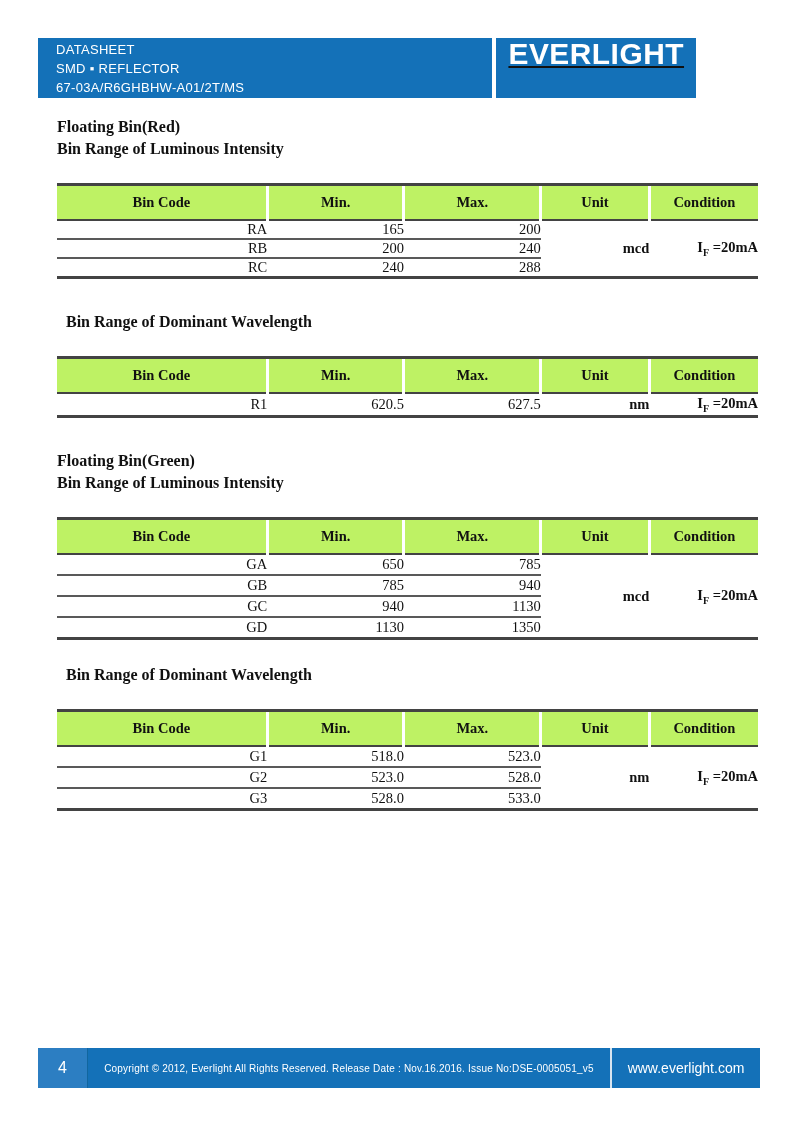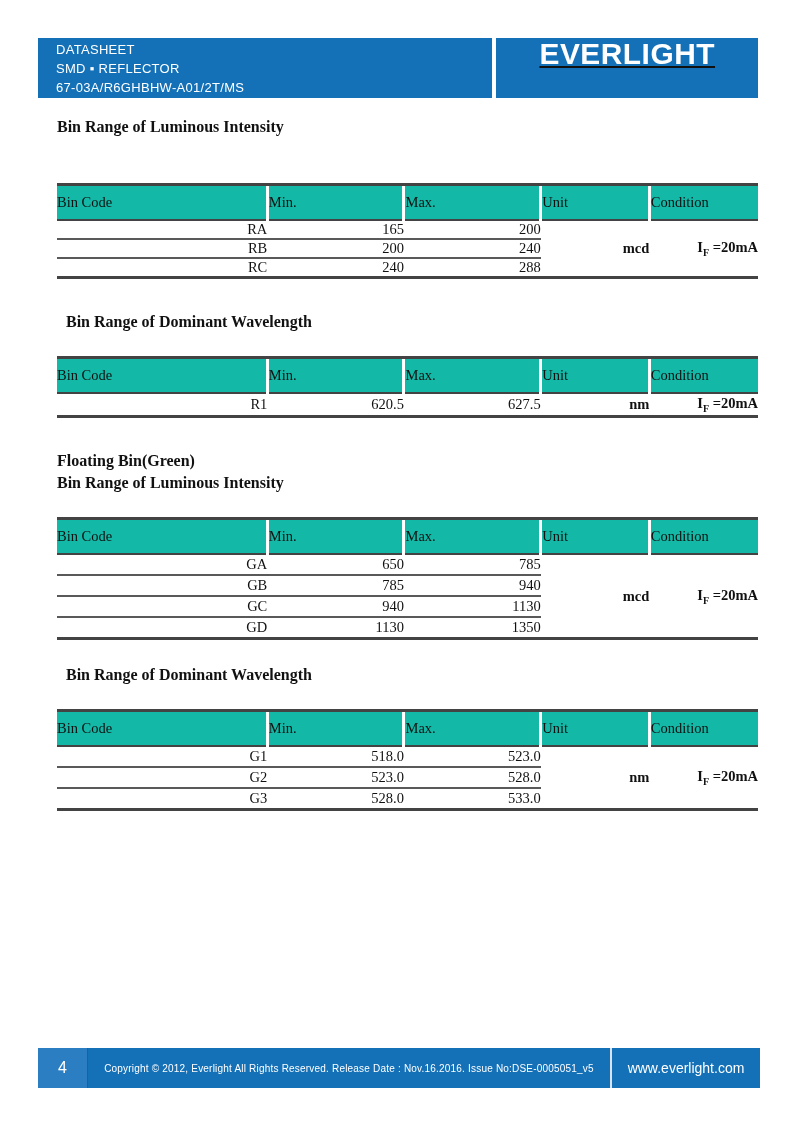--- a/index.html
+++ b/index.html
@@ -2,21 +2,21 @@
 <html><head>
 <meta charset="utf-8">
 <style>
   html,body { margin:0; padding:0; background:#ffffff; }
   .page {
     position:relative; width:794px; height:1123px; background:#ffffff;
     overflow:hidden; font-family:"Liberation Serif", serif; color:#111;
   }
 
   
-  .header { position:absolute; left:38px; top:38px; width:720px; height:60px; display:flex; }
+  .header { position:absolute; left:38px; top:38px; width:658px; height:60px; display:flex; }
   .header-left {
     width:454px; background:#1471B8; box-sizing:border-box; padding:2px 0 0 18px;
     font-family:"Liberation Sans", sans-serif; font-size:13px; line-height:19px;
     color:#ffffff; letter-spacing:0.3px;
   }
   .header-gap { width:4px; background:#ffffff; }
   .header-logo { flex:1; background:#1471B8; display:flex; justify-content:center;text-decoration:underline; }
   .logo-text {
     font-family:"Liberation Sans", sans-serif; font-weight:bold; font-size:29px;
     color:#ffffff; letter-spacing:0.5px; transform:scaleX(1.03);
@@ -35,21 +35,21 @@
   #t-red-i   { top:183px; }
   #t-red-w   { top:356px; }
   #t-green-i { top:517px; }
   #t-green-w { top:709px; }
 
   table.bin { border-collapse:collapse; width:100%; table-layout:fixed; font-size:14.5px; }
   col.c0 { width:30%; } col.c1 { width:19.5%; } col.c2 { width:19.5%; }
   col.c3 { width:15.5%; } col.c4 { width:15.5%; }
 
   table.bin th {
-    background:#14b8a6; font-weight:normal; height:33px; text-align:left; vertical-align:middle;
+    background:#bef264; font-weight:bold; height:33px; text-align:center; vertical-align:middle;
     border-top:3px solid #434343; border-bottom:2px solid #434343; padding:0;
   }
   table.bin th + th { border-left:3px solid #ffffff; }
 
   table.bin td { text-align:right; vertical-align:middle; padding:0; }
   #t-red-i   td { height:17px; }
   #t-red-w   td { height:21px; }
   #t-green-i td { height:19px; }
   #t-green-w td { height:19px; }
 
@@ -85,20 +85,21 @@
       <div>SMD ▪ REFLECTOR</div>
       <div>67-03A/R6GHBHW-A01/2T/MS</div>
     </div>
     <div class="header-gap"></div>
     <div class="header-logo">
       <span class="logo-text">EVERLIGHT</span>
     </div>
   </div>
 
   <div class="doc-title" id="red-title">
+    <div>Floating Bin(Red)</div>
     <div>Bin Range of Luminous Intensity</div>
   </div>
 
   <div class="tablewrap" id="t-red-i">
     <table class="bin">
       <colgroup>
           <col class="c0">
           <col class="c1">
           <col class="c2">
           <col class="c3">

